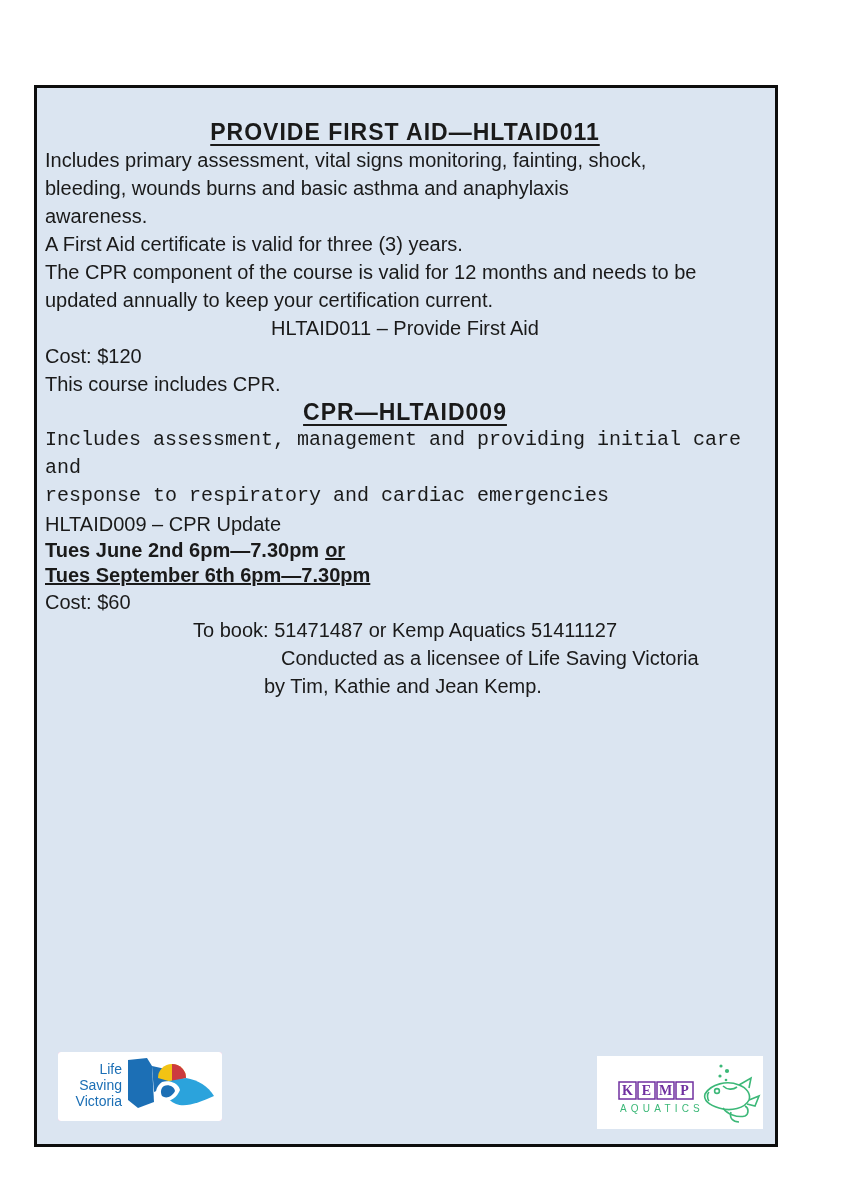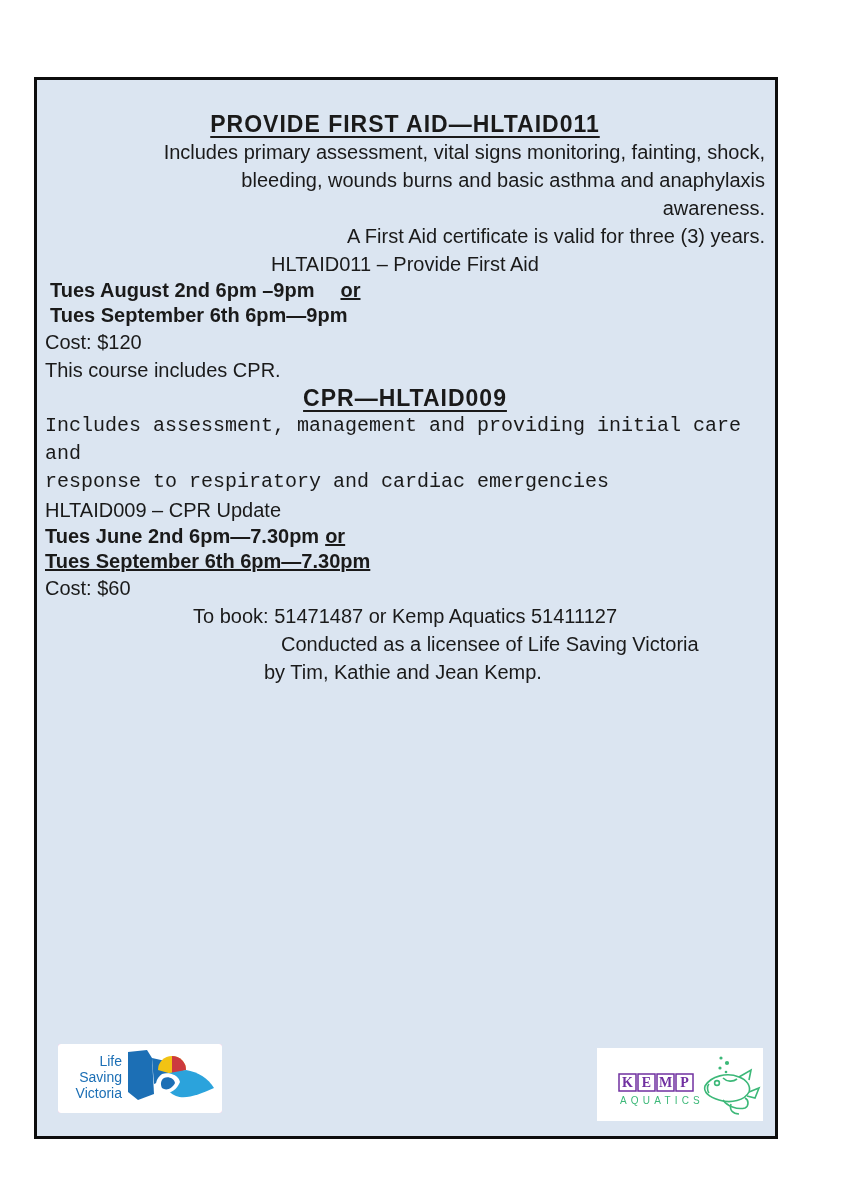--- a/index.html
+++ b/index.html
@@ -6,41 +6,41 @@
   body {
     width: 847px; height: 1200px;
     background: #ffffff;
     font-family: "Liberation Sans", "DejaVu Sans", sans-serif;
     color: #1a1a1a;
     position: relative;
     overflow: hidden;
   }
   .flyer {
     position: absolute;
-    left: 34px; top: 77px;
+    left: 34px; top: 85px;
     width: 744px; height: 1062px;
     box-sizing: border-box;
     background: #dbe5f1;
     border: 3px solid #0d0d0d;
     padding: 30px 10px 0 8px;
     font-size: 20px;
     line-height: 28px;
   }
   .flyer p, .flyer h1, .flyer h2, .flyer div { margin: 0; }
   .heading {
     text-align: center;
     font-size: 23px;
     font-weight: 800;
     letter-spacing: 1px;
     line-height: 28px;
   }
   .heading .u-wrap { text-decoration: underline; text-underline-offset: 4px; text-decoration-thickness: 2px; }
   .pre { white-space: pre-line; }
   .or { font-weight: bold; text-decoration: underline; }
-  .desc1      { margin-top: 46px; text-align: right; }
+  .desc1      { margin-top: 46px; }
   .cpr-comp   { margin-top: 16px; }
   .code1      { margin-top: 26px; text-align: center; }
   .dates1     { margin-top: 14px; font-weight: bold; line-height: 25px; padding-left: 5px; }
   .dates1 .or { margin-left: 26px; }
   .cost1      { margin-top: 40px; }
   .includes   { margin-top: 6px; }
   .heading2   { margin-top: 6px; }
   .desc3      { margin-top: 16px; font-family: Liberation Mono, monospace; }
   .code2      { margin-top: 24px; }
   .d2a        { margin-top: 10px; font-weight: bold; line-height: 25px; }
@@ -65,27 +65,25 @@
 
 <div class="flyer">
 
   <h1 class="heading"><span class="u-wrap">PROVIDE FIRST AID—HLTAID011</span></h1>
 
   <p class="pre desc1">Includes primary assessment, vital signs monitoring, fainting, shock,
 bleeding, wounds burns and basic asthma and anaphylaxis
 awareness.
 A First Aid certificate is valid for three (3) years.</p>
 
+  <p class="pre cpr-comp">The CPR component of the course is valid for 12 months and needs to be
+updated annually to keep your certification current.</p>
 
   <p class="code1">HLTAID011 – Provide First Aid</p>
 
-  <div class="dates1">
-    <div><span>Tues  August 2nd 6pm –9pm</span><span class="or">or</span></div>
-    <div>Tues September 6th  6pm—9pm</div>
-  </div>
 
   <p class="cost1">Cost: $120</p>
   <p class="includes">This course includes CPR.</p>
 
   <h2 class="heading heading2"><span class="u-wrap">CPR—HLTAID009</span></h2>
 
   <p class="pre desc3">Includes assessment, management and providing initial care  and
 response to respiratory and cardiac emergencies</p>
 
   <p class="code2">HLTAID009 – CPR Update</p>

